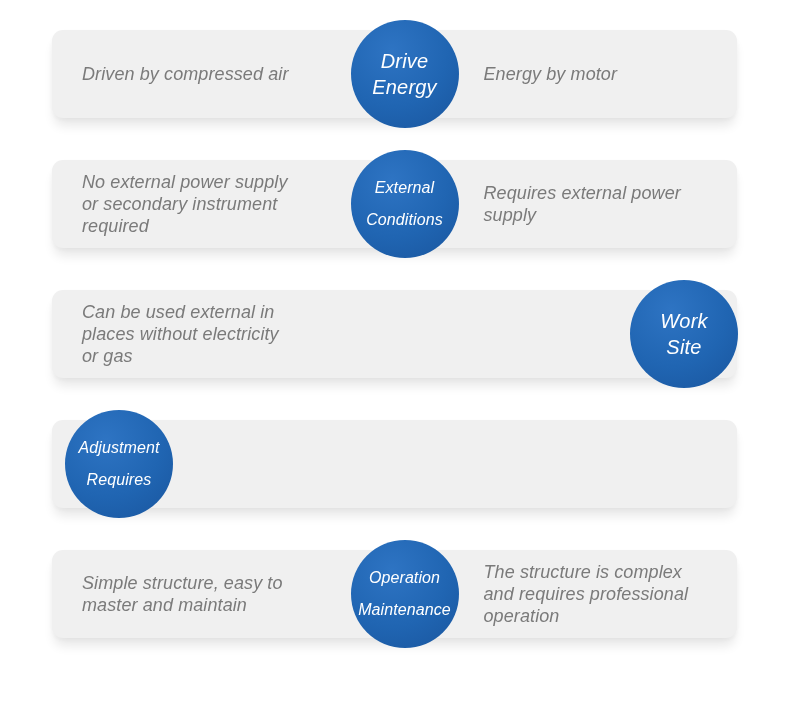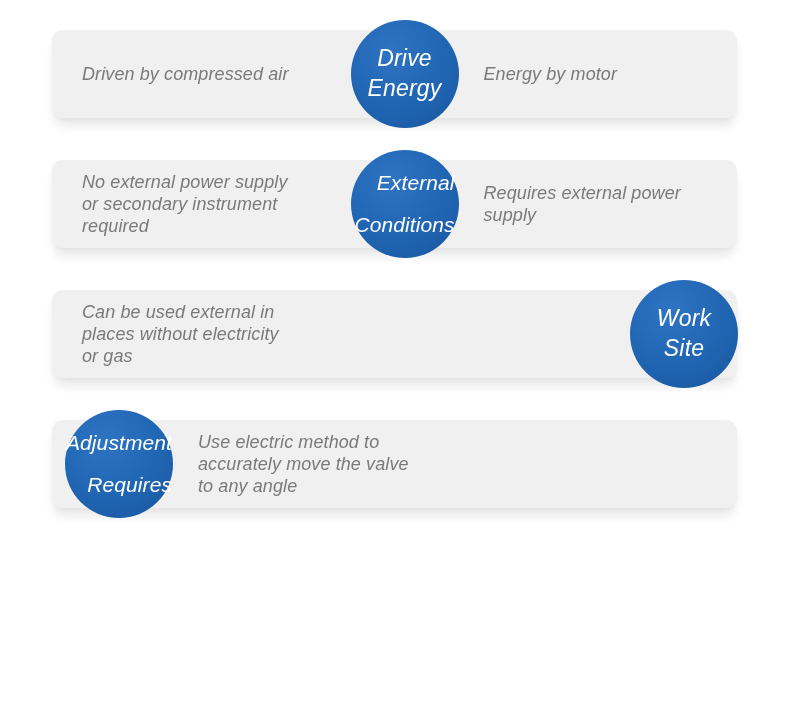--- a/index.html
+++ b/index.html
@@ -67,29 +67,28 @@
     align-items:center;
     justify-content:center;
     text-align:center;
     z-index:2;
   }
   .circle-label{
     color:var(--badge-text);
     white-space:pre-line;
   }
   .circle--large .circle-label{
-    font-size:23px;
+    font-size:20px;
     line-height:1.3;
     letter-spacing:0.2px;
   }
   .circle--small .circle-label{
-    font-size:21px;
+    font-size:16px;
     line-height:2.0;
     letter-spacing:0.1px;
-    text-align:right;
   }
 </style>
 </head>
 <body>
 
 <div class="canvas">
 
   <div class="row">
     <div class="panel">
       <div class="cell left">Driven by compressed air</div>
@@ -134,20 +133,32 @@
   </div>
 
   <div class="row">
     <div class="panel">
       <div class="slot">
         <div class="circle circle--small">
           <span class="circle-label">Adjustment
 Requires</span>
         </div>
       </div>
-      <div class="cell right">Use electric method to
-accurately move the valve
-to any angle</div>
     </div>
   </div>
 
+  <div class="row">
+    <div class="panel">
+      <div class="cell left">Simple structure, easy to
+master and maintain</div>
+      <div class="slot">
+        <div class="circle circle--small">
+          <span class="circle-label">Operation
+Maintenance</span>
+        </div>
+      </div>
+      <div class="cell right">The structure is complex
+and requires professional
+operation</div>
+    </div>
+  </div>
 
 </div>
 
 </body></html>

